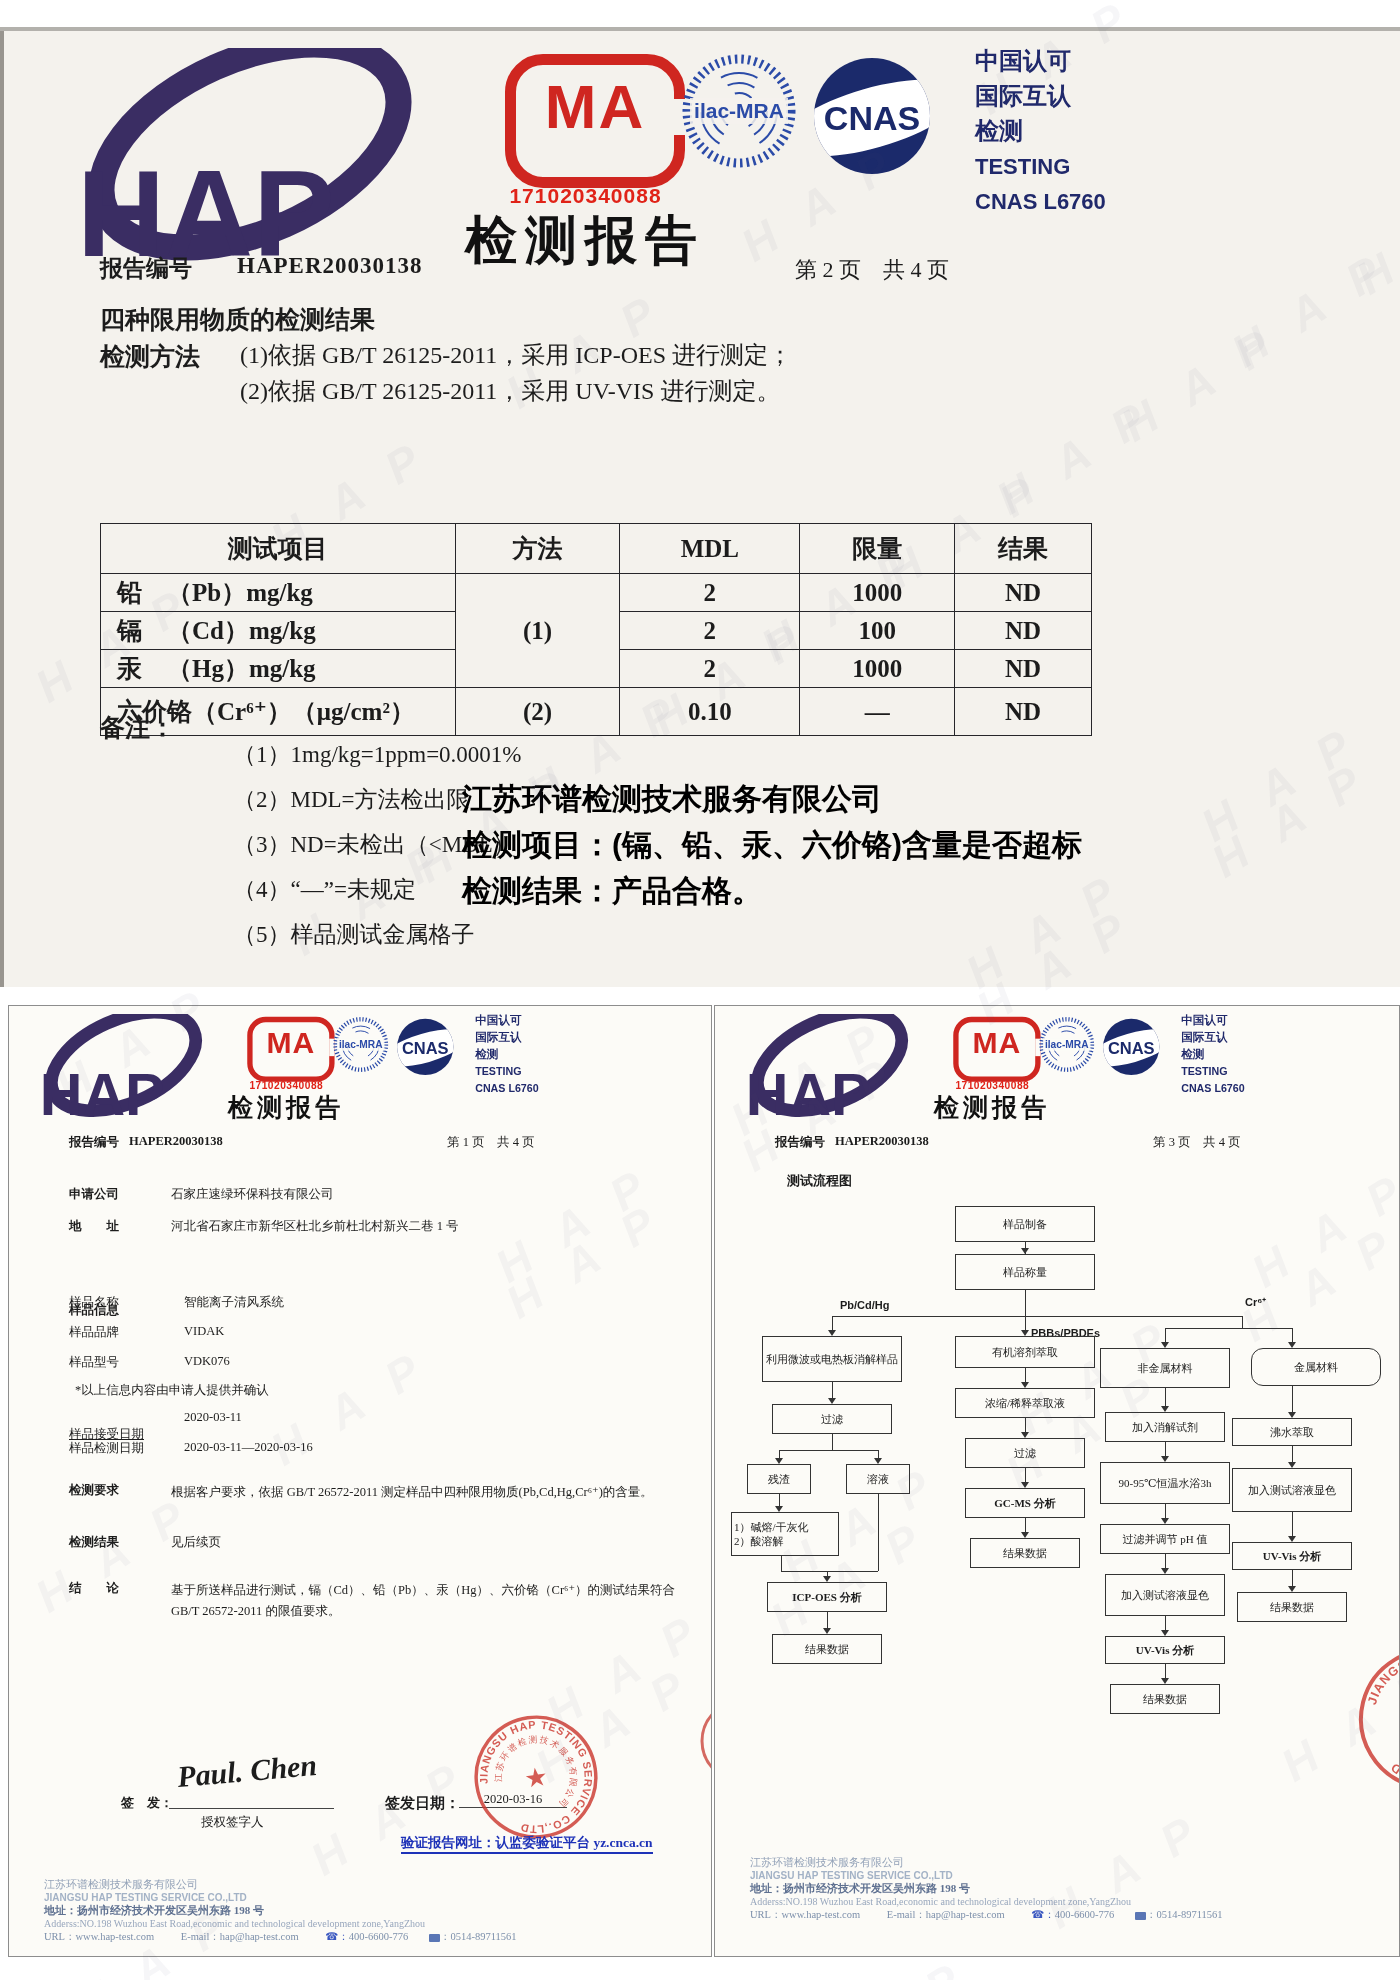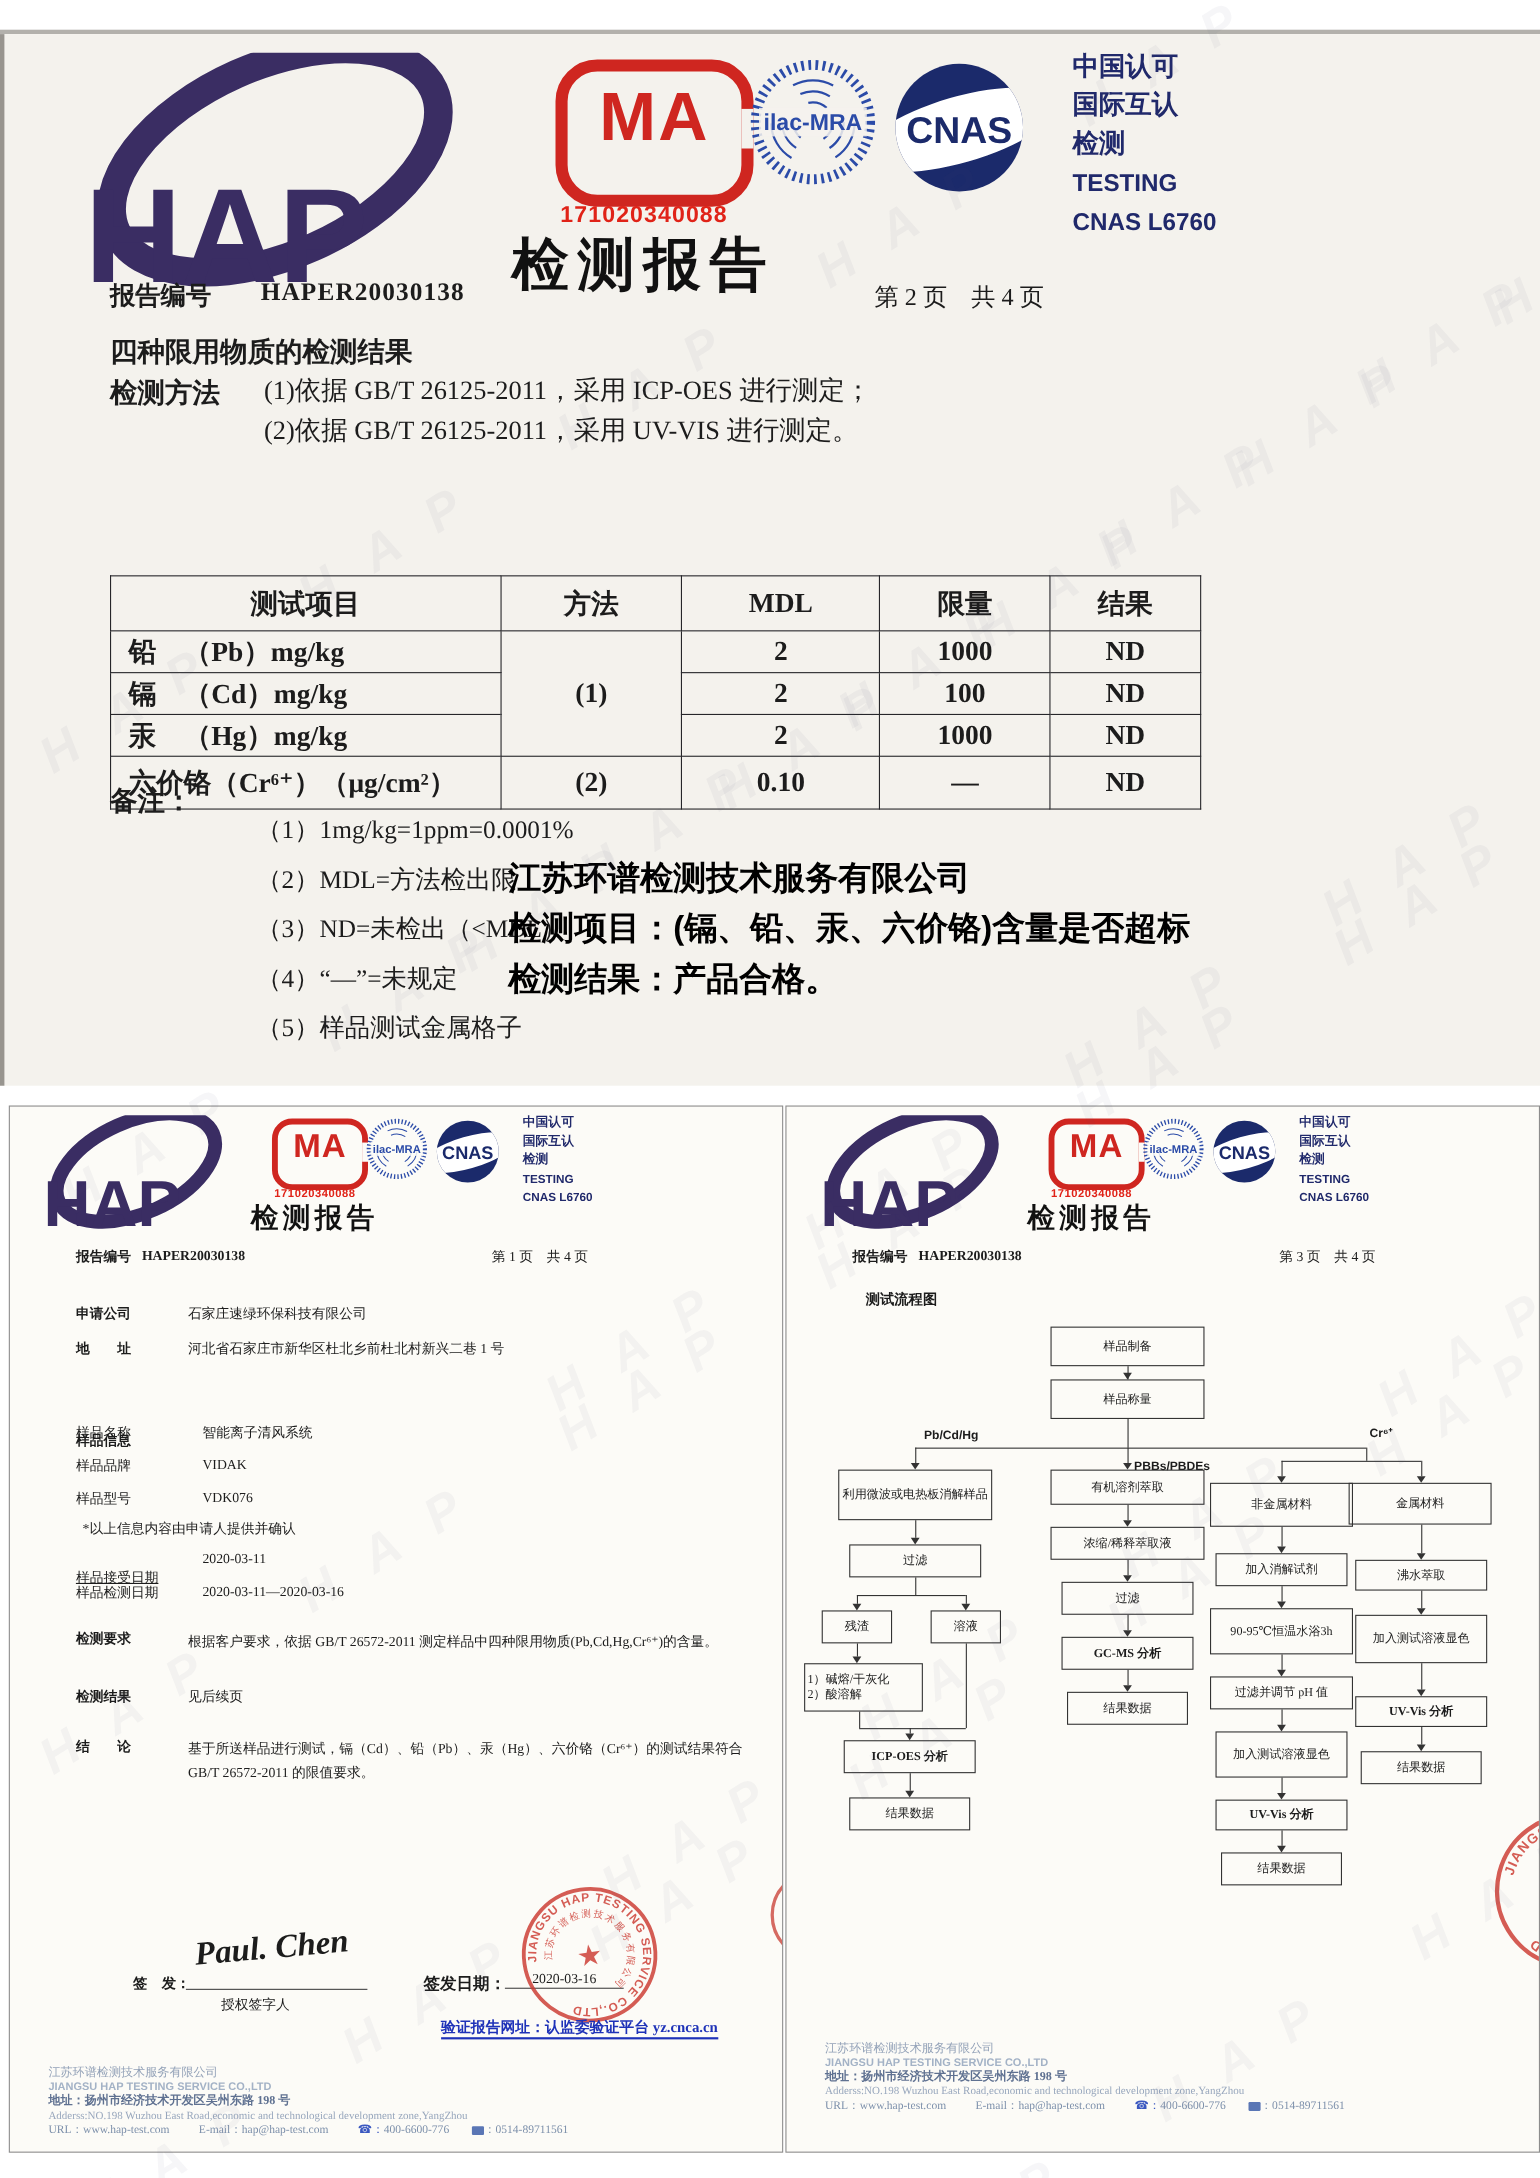--- a/index.html
+++ b/index.html
@@ -326,21 +326,21 @@
         <div>中国认可</div>
         <div>国际互认</div>
         <div>检测</div>
         <div class="en">TESTING</div>
         <div class="en">CNAS L6760</div>
       </div>
     </div>
 
     <div class="mrow-lbl" style="top:128px;">报告编号</div>
     <div class="mrow-val" style="left:120px;top:128px;font-weight:bold;">HAPER20030138</div>
-    <div class="mpage-ind" style="top:128px;margin-left:10px;">第 3 页　共 4 页</div>
+    <div class="mpage-ind" style="top:128px;">第 3 页　共 4 页</div>
 
     <div class="abs lbl-b" style="left:72px;top:166px;font-size:13px;">测试流程图</div>
 
     <div class="fb" style="left:240px;top:200px;width:140px;height:36px;">样品制备</div>
     <div class="fb" style="left:240px;top:248px;width:140px;height:36px;">样品称量</div>
 
     <div class="flbl" style="left:125px;top:293px;">Pb/Cd/Hg</div>
     <div class="flbl" style="left:316px;top:293px;margin-top:28px;">PBBs/PBDEs</div>
     <div class="flbl" style="left:530px;top:288px;">Cr⁶⁺</div>
 
@@ -364,21 +364,21 @@
     <div class="fb" style="left:255px;top:532px;width:110px;height:30px;">结果数据</div>
 
     <div class="fb" style="left:385px;top:342px;width:130px;height:40px;">非金属材料</div>
     <div class="fb" style="left:390px;top:406px;width:120px;height:30px;">加入消解试剂</div>
     <div class="fb" style="left:385px;top:456px;width:130px;height:42px;">90-95℃恒温水浴3h</div>
     <div class="fb" style="left:385px;top:518px;width:130px;height:30px;">过滤并调节 pH 值</div>
     <div class="fb" style="left:390px;top:568px;width:120px;height:42px;">加入测试溶液显色</div>
     <div class="fb strong" style="left:390px;top:630px;width:120px;height:28px;">UV-Vis 分析</div>
     <div class="fb" style="left:395px;top:678px;width:110px;height:30px;">结果数据</div>
 
-    <div class="fb" style="left:511px;top:342px;width:130px;height:38px;">金属材料</div>
+    <div class="fb" style="left:536px;top:342px;width:130px;height:38px;border-radius:12px;">金属材料</div>
     <div class="fb" style="left:517px;top:412px;width:120px;height:28px;">沸水萃取</div>
     <div class="fb" style="left:517px;top:462px;width:120px;height:44px;">加入测试溶液显色</div>
     <div class="fb strong" style="left:517px;top:536px;width:120px;height:28px;">UV-Vis 分析</div>
     <div class="fb" style="left:522px;top:586px;width:110px;height:30px;">结果数据</div>
 
     <i class="fc-v" style="left:310px;top:236px;height:12px;"></i>
       <i class="fc-a" style="left:306px;top:242px;"></i>
     <i class="fc-v" style="left:310px;top:284px;height:26px;"></i>
     <i class="fc-h" style="left:117px;top:310px;width:410px;"></i>
     <i class="fc-v" style="left:117px;top:310px;height:14px;"></i>

